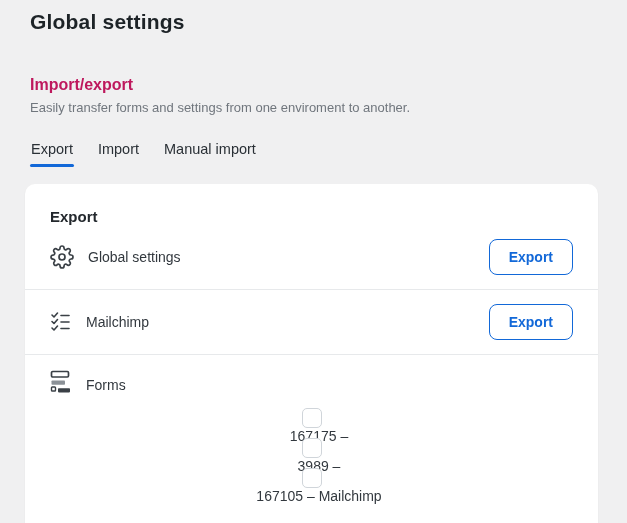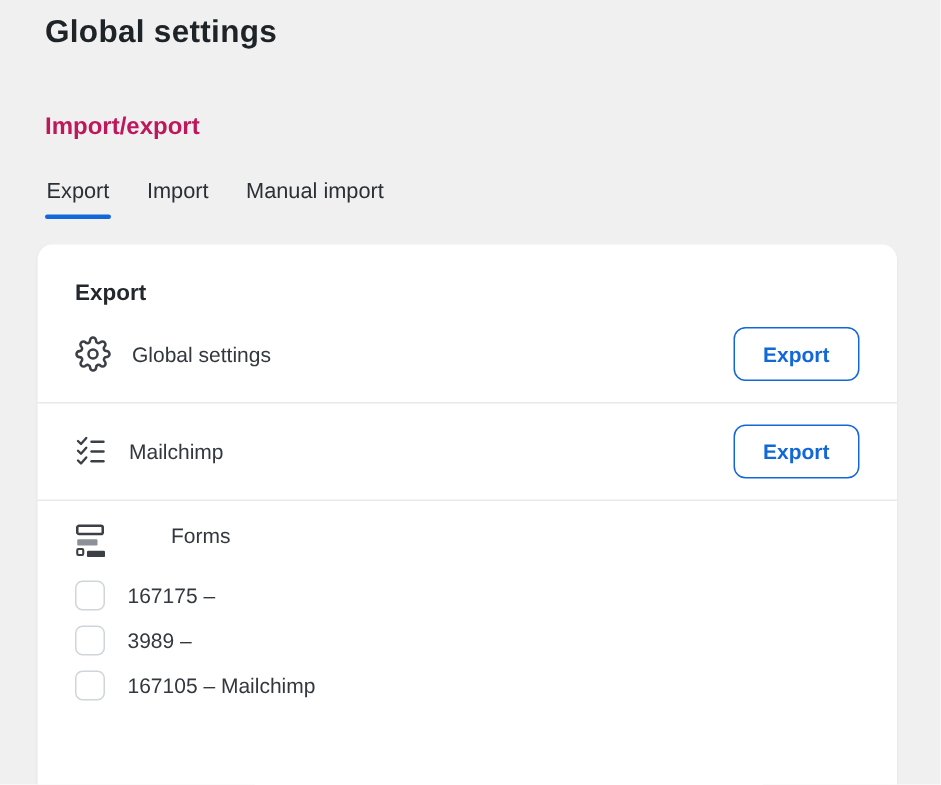--- a/index.html
+++ b/index.html
@@ -89,33 +89,33 @@
     font-size:14px;
     font-family:inherit;
     border-radius:8px;
     padding:9px 19px;
     cursor:pointer;
   }
   .divider { border:none; border-top:1px solid #e7e9eb; height:0; }
 
   .forms-header {
     display:flex;
-    align-items:flex-start;
+    align-items:flex-end;
     padding:15px 25px 0 25px;
-    gap:28px;
   }
   .forms-header .icon { display:flex; align-items:center; color:#3a4046; }
   .forms-header .row-label { margin-left:14px; font-size:14px; color:#32383e; }
 
   .form-list { padding:15px 25px 0 25px; }
   .form-item {
     display:flex;
     align-items:center;
     margin-bottom:10px;
     height:20px;
+    flex-direction:column;
   }
   .form-item input[type="checkbox"] {
     appearance:none;
     -webkit-appearance:none;
     width:20px; height:20px;
     border:1px solid #d0d5da;
     border-radius:5px;
     background:#fff;
     cursor:pointer;
     flex:0 0 auto;
@@ -128,20 +128,21 @@
   :root { --accent:#1268d8; }
 </style>
 </head>
 <body>
 
 <div class="page">
 
   <h1 class="page-title">Global settings</h1>
 
   <h2 class="section-heading">Import/export</h2>
+  <p class="section-description">Easily transfer forms and settings from one enviroment to another.</p>
 
   <div class="tabs">
     <button class="tab active">Export</button>
     <button class="tab">Import</button>
     <button class="tab">Manual import</button>
   </div>
 
   <div class="card">
     <div class="card-inner">
       <div class="card-heading">Export</div>

